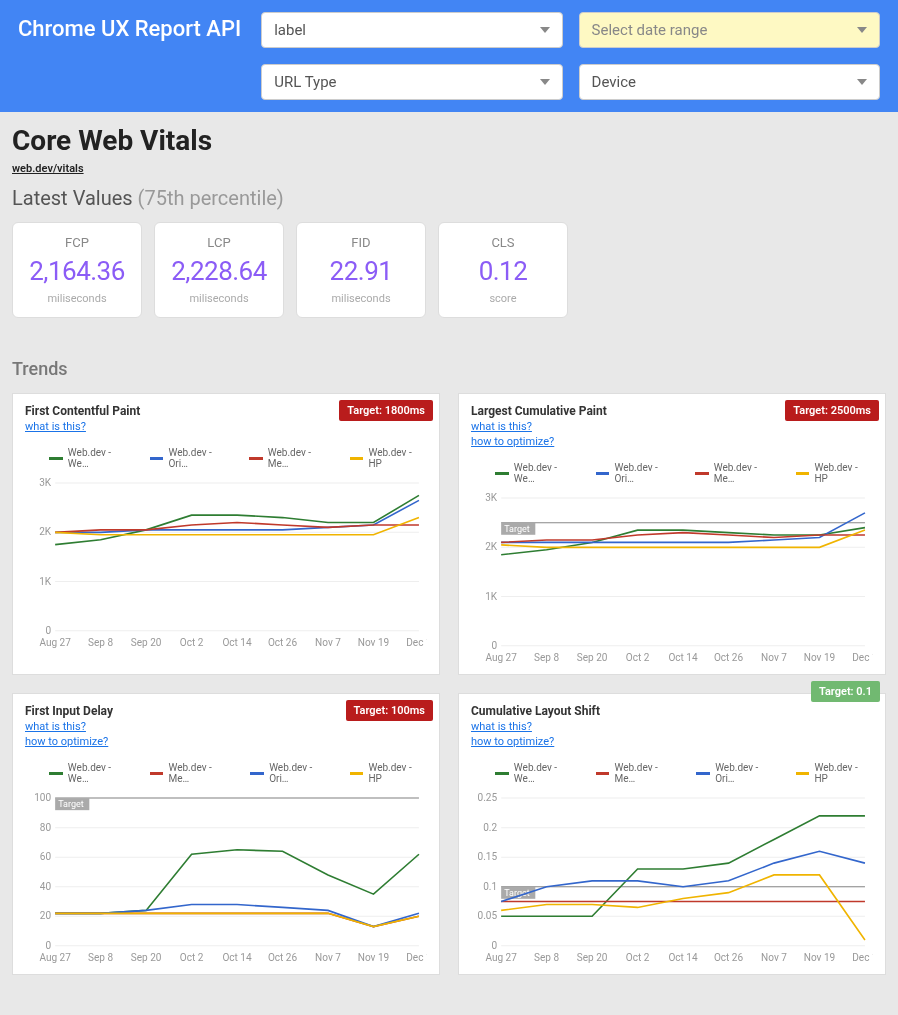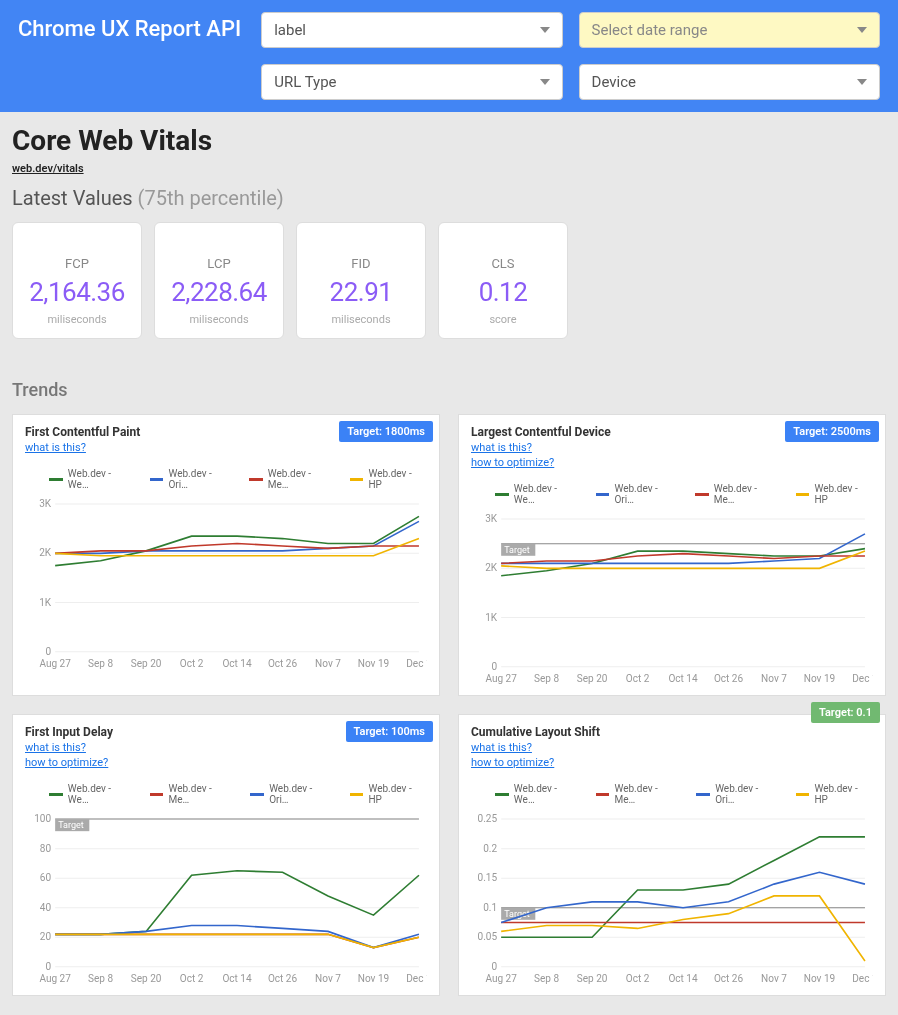--- a/index.html
+++ b/index.html
@@ -10,28 +10,28 @@
   .select-box { background: #fff; border: 1px solid #ccc; border-radius: 4px; padding: 8px 12px; font-size: 15px; color: #555; display: flex; justify-content: space-between; align-items: center; cursor: pointer; }
   .select-box.disabled { background: #fef9c3; color: #888; }
   .arrow-down { width: 0; height: 0; border-left: 5px solid transparent; border-right: 5px solid transparent; border-top: 6px solid #888; }
   .main { padding: 12px; }
   .page-title { font-size: 28px; font-weight: 700; color: #222; }
   .page-link { font-size: 11px; color: #222; text-decoration: underline; font-weight: 600; }
   .section-title { font-size: 20px; color: #555; margin-top: 10px; margin-bottom: 12px; }
   .section-title .light { color: #999; font-weight: 400; }
   .cards-row { display: flex; gap: 12px; }
   .metric-card { background: #fff; border: 1px solid #ddd; border-radius: 6px; width: 130px; padding: 12px 8px; text-align: center; }
-  .metric-card .label { font-size: 13px; color: #888; margin-bottom: 6px; margin-top: 21px; }
+  .metric-card .label { font-size: 13px; color: #888; margin-bottom: 6px; }
   .metric-card .value { font-size: 26px; color: #8b5cf6; font-weight: 400; margin-bottom: 6px; letter-spacing: -0.5px; }
   .metric-card .unit { font-size: 11px; color: #aaa; }
   .trends-title { font-size: 18px; color: #777; margin-top: 40px; margin-bottom: 14px; font-weight: 500; }
   .charts-grid { display: grid; grid-template-columns: 1fr 1fr; gap: 18px; position: relative; }
   .chart-card { background: #fff; border: 1px solid #ddd; padding: 10px 12px 6px; position: relative; }
   .chart-title { font-size: 12px; font-weight: 700; color: #333; }
-  .target-badge { position: absolute; top: 6px; right: 6px; background: #3b82f6; color: #fff; font-size: 11px; font-weight: 600; padding: 4px 8px; border-radius: 2px; }
+  .target-badge { position: absolute; top: 6px; right: 6px; background: #b91c1c; color: #fff; font-size: 11px; font-weight: 600; padding: 4px 8px; border-radius: 2px; }
   .chart-links a { display: block; font-size: 11px; color: #1a73e8; text-decoration: underline; margin-top: 2px; }
   .legend { display: flex; gap: 16px; margin-top: 14px; margin-bottom: 4px; padding-left: 24px; }
   .legend-item { display: flex; align-items: center; gap: 5px; font-size: 10px; color: #666; }
   .legend-swatch { width: 14px; height: 3px; }
   .chart-body { position: relative; height: 180px; }
   .chart-svg { width: 100%; height: 100%; }
   .axis-text { font-size: 10px; fill: #999; }
   .grid-line { stroke: #eee; stroke-width: 1; }
   .target-line { stroke: #888; stroke-width: 1; }
   .target-box { fill: #aaa; }
@@ -144,21 +144,21 @@
             <text x="392" y="170" text-anchor="middle" class="axis-text">Dec 1</text>
             <polyline points="30,69.25 75.25,64.35 120.5,54.55 165.75,39.849999999999994 211,39.849999999999994 256.25,42.3 301.5,47.2 346.75,47.2 392,20.25" fill="none" stroke="#2e7d32" stroke-width="1.6"></polyline>
             <polyline points="30,57 75.25,57 120.5,54.55 165.75,54.55 211,54.55 256.25,54.55 301.5,52.10000000000001 346.75,49.650000000000006 392,25.150000000000006" fill="none" stroke="#3366cc" stroke-width="1.6"></polyline>
             <polyline points="30,57 75.25,54.55 120.5,54.55 165.75,49.650000000000006 211,47.2 256.25,49.650000000000006 301.5,52.10000000000001 346.75,49.650000000000006 392,49.650000000000006" fill="none" stroke="#c0392b" stroke-width="1.6"></polyline>
             <polyline points="30,57 75.25,59.45 120.5,59.45 165.75,59.45 211,59.45 256.25,59.45 301.5,59.45 346.75,59.45 392,42.3" fill="none" stroke="#f0b400" stroke-width="1.6"></polyline>
           </svg></div>
     </div>
 
     <div class="chart-card">
       <div class="target-badge">Target: 2500ms</div>
-      <div class="chart-title">Largest Contentful Device</div>
+      <div class="chart-title">Largest Cumulative Paint</div>
       <div class="chart-links">
         <a href="#">what is this?</a>
         <a href="#">how to optimize?</a>
       </div>
       <div class="legend">
           <div class="legend-item">
             <div class="legend-swatch" style="background: rgb(46, 125, 50);"></div>
             <span>Web.dev - We…</span>
           </div>
           <div class="legend-item">

